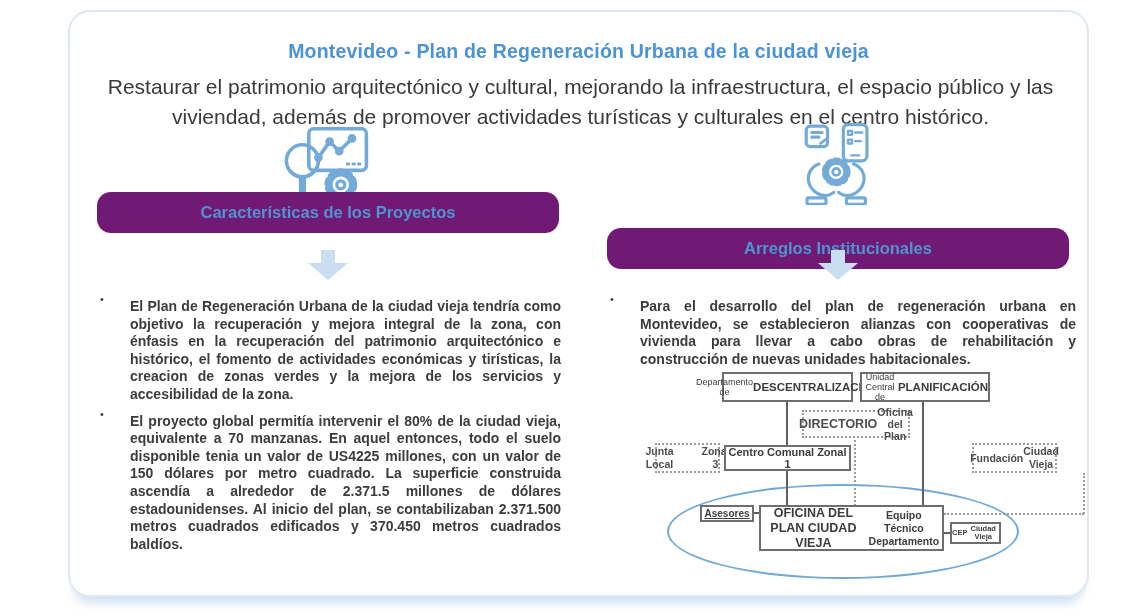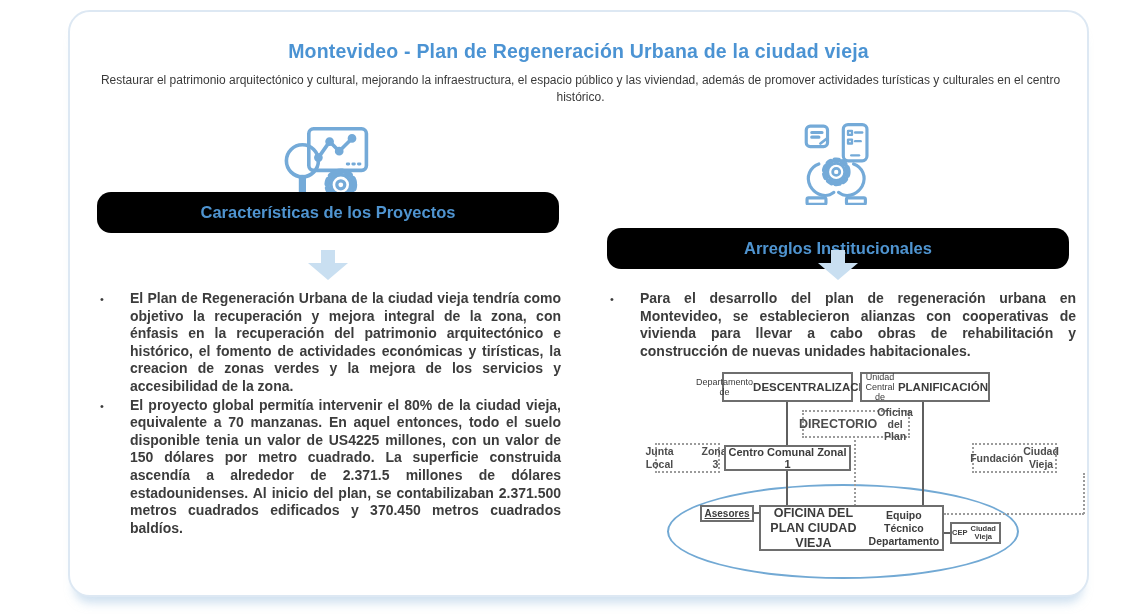--- a/index.html
+++ b/index.html
@@ -6,42 +6,42 @@
   html,body { width:1137px; height:614px; background:#ffffff;
     font-family:"Liberation Sans", sans-serif; overflow:hidden; }
 
   .card { position:absolute; left:68px; top:10px; width:1021px; height:587px;
     background:#ffffff; border:2px solid #dde8f3; border-radius:22px;
     box-shadow:0 12px 10px -6px rgba(170,200,228,.55); }
 
   .title { position:absolute; left:0; top:28px; width:100%; text-align:center;
     font-size:19.5px; font-weight:bold; color:#4b93d3; letter-spacing:.2px; }
   .subtitle { position:absolute; left:30px; top:60px; width:961px; text-align:center;
-    font-size:12px; color:#3a3a3a; line-height:1.45; }
+    font-size:21px; color:#3a3a3a; line-height:1.45; }
 
   .icon-wrap { position:absolute; top:112px; width:110px; height:80px;
     display:flex; align-items:center; justify-content:center; }
   .icon-left { left:203px; }
   .icon-right { left:712px; }
 
   .pill { position:absolute; top:180px; width:462px; height:41px;
-    background:#000000; border-radius:14px; text-align:center;
+    background:#701a75; border-radius:14px; text-align:center;
     line-height:41px; font-size:16.5px; font-weight:bold; color:#4f94d0; }
   .pill-left { left:27px; } .pill-right { left:537px;margin-top:36px; }
 
   .down-arrow { position:absolute; top:238px; width:40px; height:30px; }
   .arrow-left { left:238px; } .arrow-right { left:748px; }
 
   .bullets { position:absolute; top:278px; width:465px; color:#3c3c3c; }
   .bullets-left { left:26px; } .bullets-right { left:536px; width:470px; }
   .bullet-item { display:flex; margin-bottom:1px; }
   .bullet-dot { width:34px; flex:0 0 34px; font-size:11px; padding-top:3px;
     text-align:left; padding-left:4px; }
   .bullet-text { flex:1; font-size:14px; font-weight:bold; line-height:17.6px;
-    text-align:justify; }
+    text-align:justify;margin-top:8px; }
 
   
   .obox { position:absolute; background:#ffffff; border:2px solid #6e6e6e;
     display:flex; align-items:center; justify-content:center;
     text-align:center; color:#3c3c3c; z-index:3; }
   .obox.dotted { border:2px dotted #9b9b9b; color:#4d4d4d; }
   .l-sm { font-size:9px; line-height:10px; }
   .l-lg { font-size:11.5px; font-weight:bold; line-height:13px; }
   .l-md { font-size:11px; font-weight:bold; line-height:12px; }
   .l-dir1 { font-size:12.5px; font-weight:bold; line-height:14px; }

